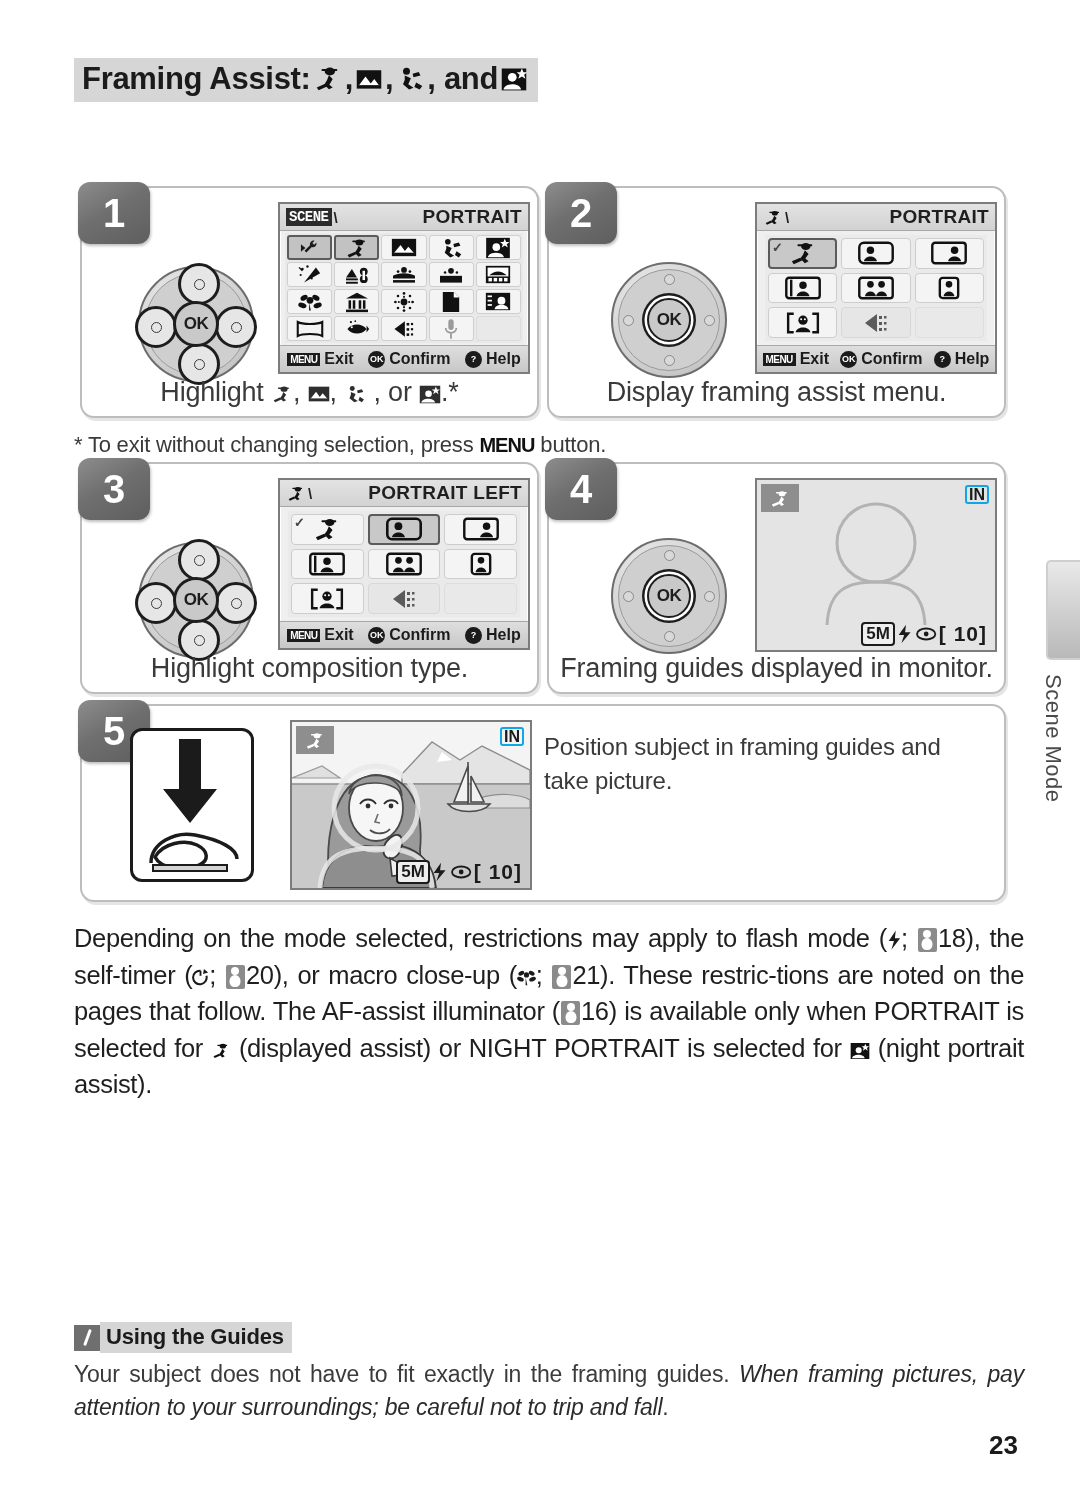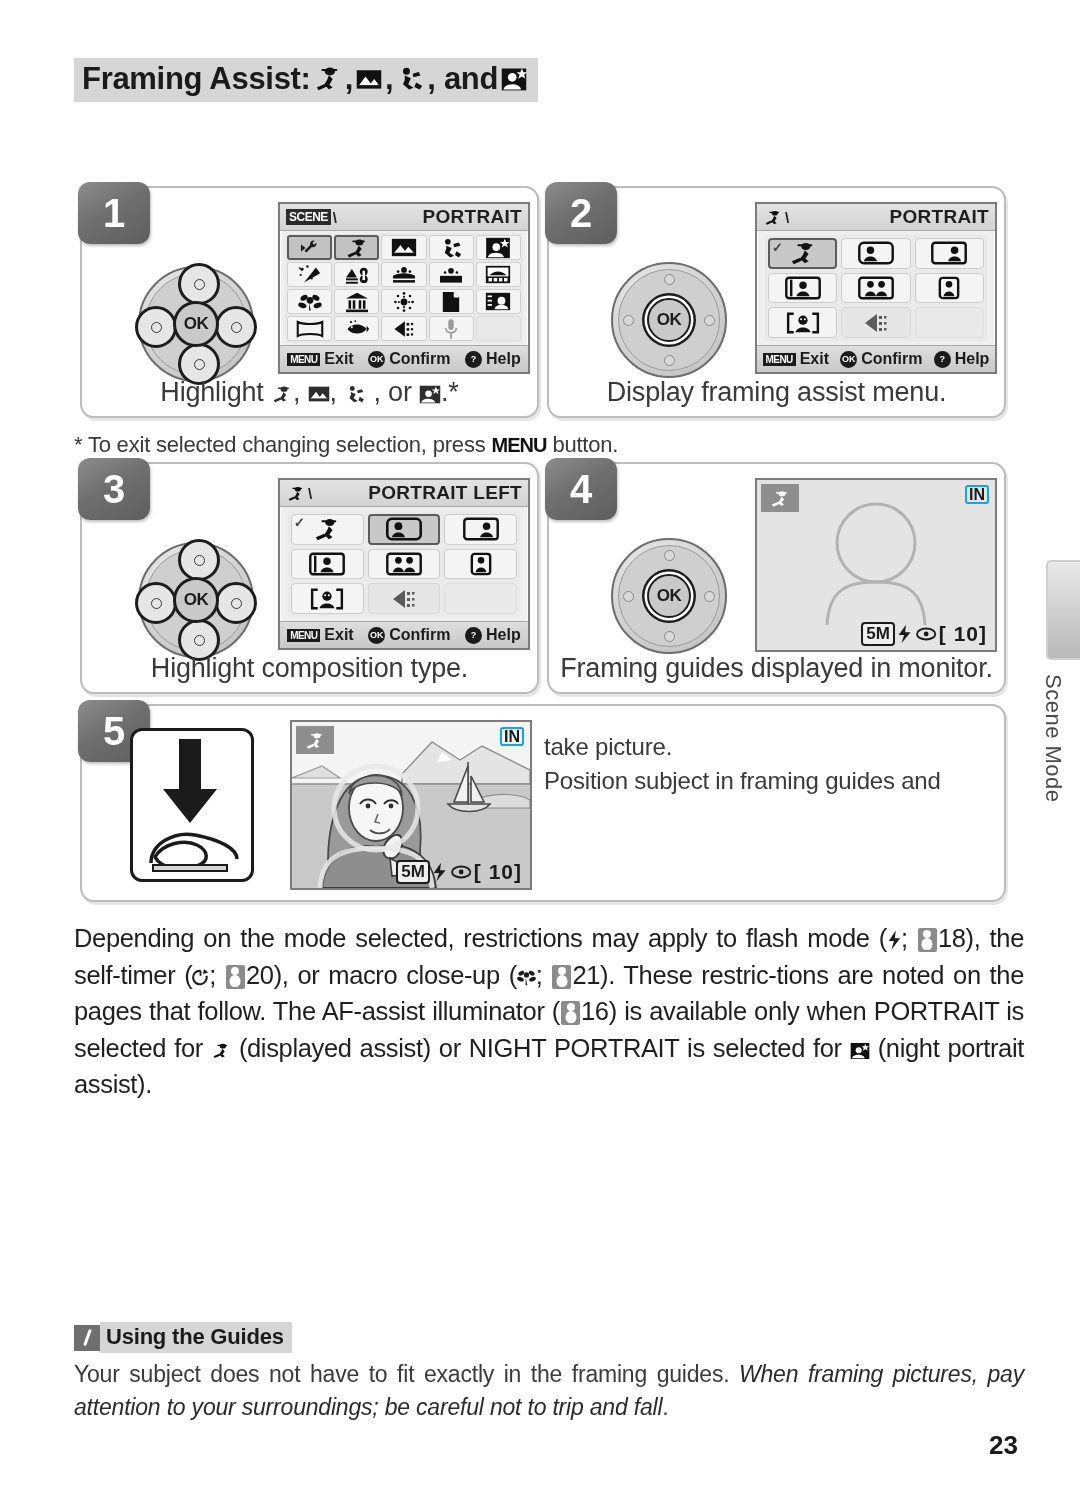--- a/index.html
+++ b/index.html
@@ -86,21 +86,21 @@
     position:absolute;background:#efefef;border:2px solid #7c7c7c;
     box-shadow:inset 0 0 0 1px #fff;
   }
   .lcd-top{
     height:26px;display:flex;align-items:center;justify-content:space-between;
     padding:0 6px;background:linear-gradient(180deg,#e3e3e3,#d2d2d2);
     border-bottom:1px solid #a8a8a8;
   }
   .lcd-mode{font-size:13px;font-weight:bold;color:#1f1f1f;display:flex;align-items:center;gap:2px;}
   .scene-tag{
-    background:#2b2b2b;color:#fff;font-size:12px;font-weight:bold;padding:1px 3px;letter-spacing:-0.5px;
+    background:#2b2b2b;color:#fff;font-size:14px;font-weight:bold;padding:1px 3px;letter-spacing:-0.5px;font-family:Liberation Mono, monospace;
   }
   .lcd-title{font-size:19px;font-weight:bold;color:#1f1f1f;letter-spacing:0.3px;}
   .lcd-bottom{
     position:absolute;left:0;right:0;bottom:0;height:26px;
     background:linear-gradient(180deg,#dedede,#c8c8c8);border-top:1px solid #a8a8a8;
     display:flex;align-items:center;justify-content:space-around;
     font-size:16px;font-weight:bold;color:#1b1b1b;
   }
   .lcd-bottom span{display:flex;align-items:center;gap:4px;}
   .kbadge{background:#1b1b1b;color:#fff;font-size:10px;padding:1px 3px;font-weight:bold;letter-spacing:-0.6px;}
@@ -935,28 +935,28 @@
               <path d="M12 2 L4 13 H10 L7 22 L17 10 H11 Z" fill="#1b1b1b"></path>
               <ellipse cx="34" cy="12" rx="10" ry="6" fill="none" stroke="#1b1b1b" stroke-width="2"></ellipse>
               <circle cx="34" cy="12" r="2.6" fill="#1b1b1b"></circle>
               </svg>
           </span>
           <span class="mcount">[ 10]</span>
         </div>
       </div>
 
       <div style="position:absolute;left:462px;top:24px;width:440px;font-size:24px;line-height:34px;color:#3a3a3a;letter-spacing:-0.2px;">
+        <div>Position subject in framing guides and</div>
         <div>take picture.</div>
-        <div>Position subject in framing guides and</div>
       </div>
     </div>
   </div>
 
   <div class="footnote">
-    <span>* To exit selected changing selection, press</span>
+    <span>* To exit without changing selection, press</span>
     <span class="menu-word">MENU</span>
     <span>button.</span>
   </div>
 
   <div class="sidetab">
     <div class="sidetab-box"></div>
     <div class="sidetab-label">Scene Mode</div>
   </div>
 
   <div class="body-par">

